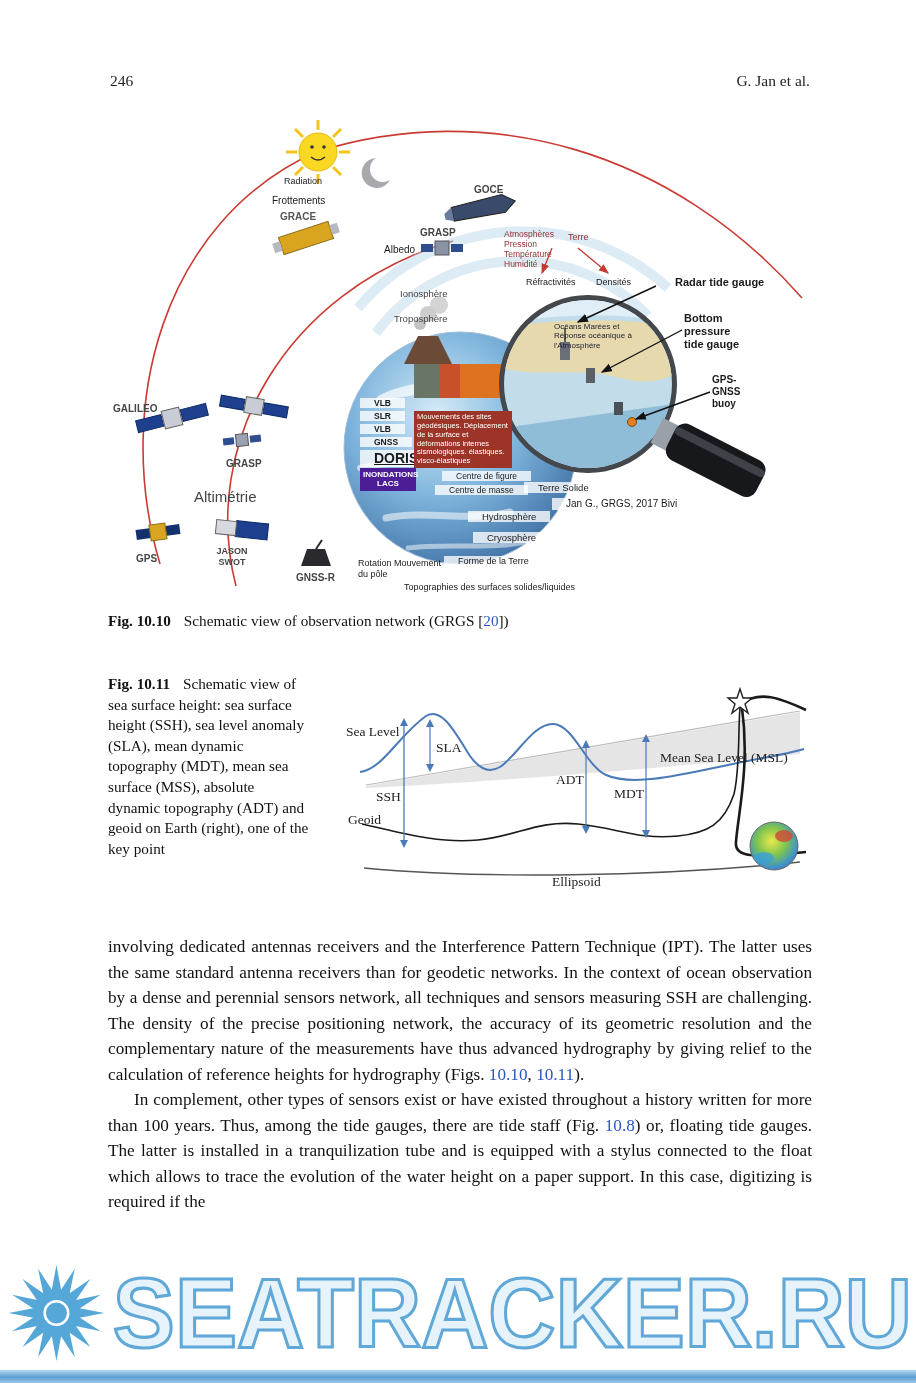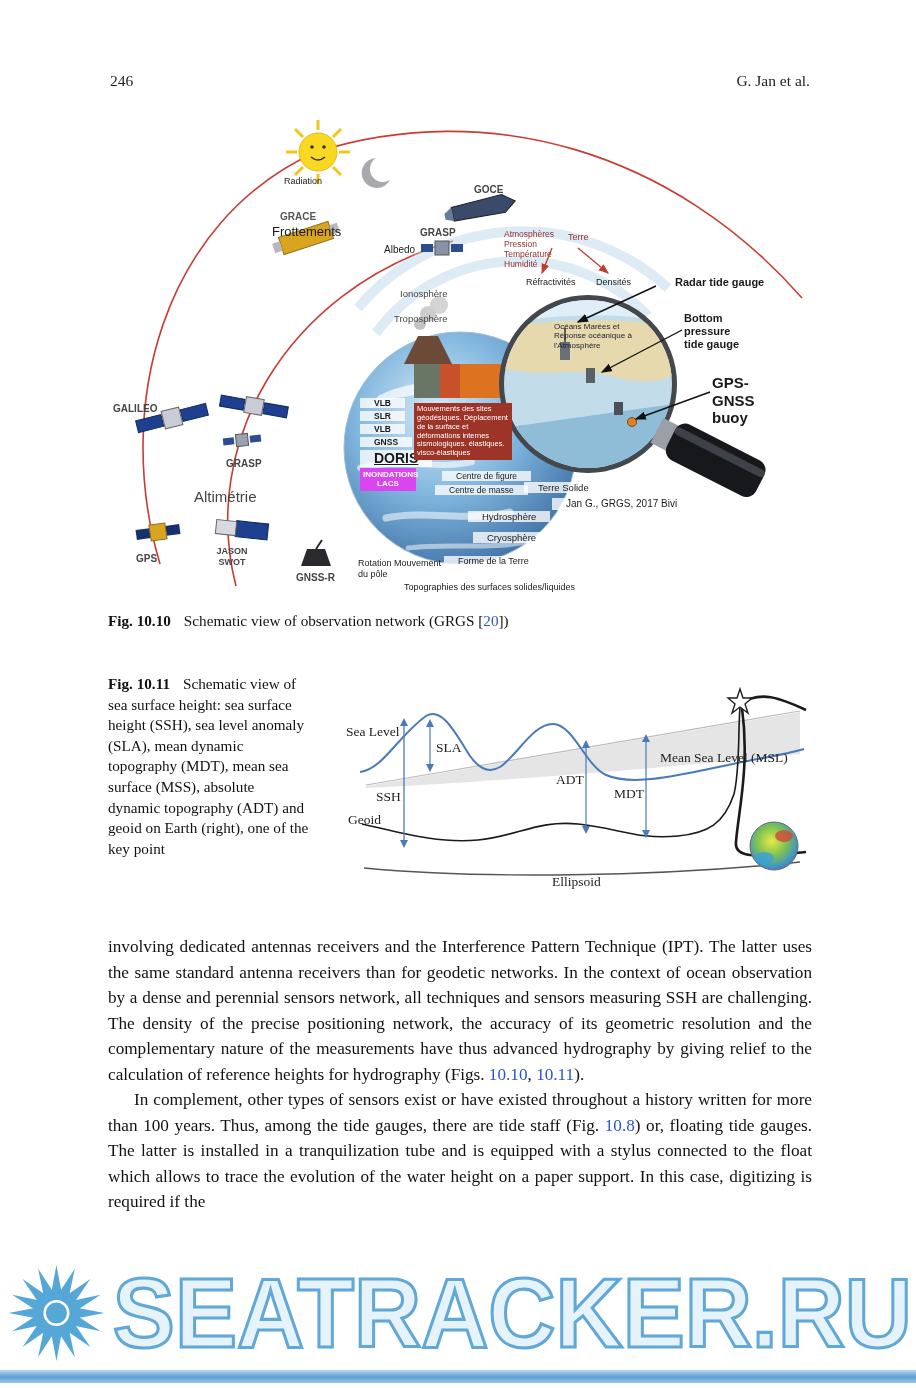--- a/index.html
+++ b/index.html
@@ -196,42 +196,42 @@
         <rect x="-14" y="-7" width="20" height="14" fill="#d8d8e0" stroke="#666"></rect>
       </g>
 
       <g transform="translate(208,440)">
         <polygon points="-15,10 15,10 9,-7 -9,-7" fill="#2a2a2e"></polygon>
         <line x1="0" y1="-7" x2="6" y2="-16" stroke="#2a2a2e" stroke-width="2"></line>
       </g>
     </svg>
 
     <div class="fl" style="left:176px;top:60px;font-size:9px;">Radiation</div>
-    <div class="fl" style="left:164px;top:79px;font-size:13px;margin-top:29px;">Frottements</div>
+    <div class="fl" style="left:164px;top:79px;font-size:10px;">Frottements</div>
     <div class="fl" style="left:172px;top:95px;font-size:10px;font-weight:bold;color:#555;">GRACE</div>
     <div class="fl" style="left:366px;top:68px;font-size:10px;font-weight:bold;color:#444;">GOCE</div>
     <div class="fl" style="left:312px;top:111px;font-size:10px;font-weight:bold;color:#444;">GRASP</div>
     <div class="fl" style="left:276px;top:128px;font-size:10px;">Albedo</div>
     <div class="fl" style="left:396px;top:113px;width:72px;font-size:8.5px;color:#943030;">Atmosphères Pression Température Humidité</div>
     <div class="fl" style="left:460px;top:116px;font-size:9px;color:#943030;">Terre</div>
     <div class="fl" style="left:418px;top:161px;font-size:9px;">Réfractivités</div>
     <div class="fl" style="left:488px;top:161px;font-size:9px;">Densités</div>
     <div class="fl" style="left:292px;top:172px;font-size:9.5px;color:#444;">Ionosphère</div>
     <div class="fl" style="left:286px;top:197px;font-size:9.5px;color:#444;">Troposphère</div>
     <div class="fl" style="left:550px;top:160px;font-size:11px;font-weight:bold;padding-left:17px;">Radar tide gauge</div>
     <div class="fl" style="left:576px;top:196px;width:62px;font-size:11px;font-weight:bold;">Bottom pressure tide gauge</div>
-    <div class="fl" style="left:604px;top:258px;width:46px;font-size:15px;font-weight:bold;">GPS-GNSS buoy</div>
+    <div class="fl" style="left:604px;top:258px;width:46px;font-size:10px;font-weight:bold;">GPS-GNSS buoy</div>
     <div class="fl" style="left:446px;top:206px;width:92px;font-size:8px;color:#223;">Océans Marées et Réponse océanique à l'Atmosphère</div>
     <div class="fl wbg" style="left:252px;top:282px;font-size:8.5px;font-weight:bold;">VLB</div>
     <div class="fl wbg" style="left:252px;top:295px;font-size:8.5px;font-weight:bold;">SLR</div>
     <div class="fl wbg" style="left:252px;top:308px;font-size:8.5px;font-weight:bold;">VLB</div>
     <div class="fl wbg" style="left:252px;top:321px;font-size:8.5px;font-weight:bold;">GNSS</div>
     <div class="fl wbg" style="left:252px;top:334px;font-size:14px;font-weight:bold;text-decoration:underline;">DORIS</div>
-    <div class="fl" style="left:306px;top:287px;width:92px;font-size:7.5px;color:#fff;background:#9c3428;padding:2px 3px;">Mouvements des sites géodésiques. Déplacement de la surface et déformations internes sismologiques. élastiques. visco-élastiques</div>
-    <div class="fl" style="left:252px;top:352px;width:50px;font-size:8px;font-weight:bold;color:#fff;background:#d946ef;padding:2px 3px;text-align:center;">INONDATIONS LACS</div>
+    <div class="fl" style="left:306px;top:295px;width:92px;font-size:7.5px;color:#fff;background:#9c3428;padding:2px 3px;">Mouvements des sites géodésiques. Déplacement de la surface et déformations internes sismologiques. élastiques. visco-élastiques</div>
+    <div class="fl" style="left:252px;top:352px;width:50px;font-size:8px;font-weight:bold;color:#fff;background:#4c1d95;padding:2px 3px;text-align:center;">INONDATIONS LACS</div>
     <div class="fl wbg" style="left:334px;top:355px;font-size:8.5px;">Centre de figure</div>
     <div class="fl wbg" style="left:327px;top:369px;font-size:8.5px;">Centre de masse</div>
     <div class="fl wbg" style="left:416px;top:366px;font-size:9.5px;">Terre Solide</div>
     <div class="fl wbg" style="left:360px;top:395px;font-size:9.5px;">Hydrosphère</div>
     <div class="fl wbg" style="left:365px;top:416px;font-size:9.5px;">Cryosphère</div>
     <div class="fl wbg" style="left:444px;top:382px;font-size:10px;">Jan G., GRGS, 2017 Bivi</div>
     <div class="fl" style="left:5px;top:287px;font-size:10px;font-weight:bold;color:#444;">GALILEO</div>
     <div class="fl" style="left:118px;top:342px;font-size:10px;font-weight:bold;color:#444;">GRASP</div>
     <div class="fl" style="left:86px;top:372px;font-size:15px;color:#444;">Altimétrie</div>
     <div class="fl" style="left:28px;top:437px;font-size:10px;font-weight:bold;color:#444;">GPS</div>

